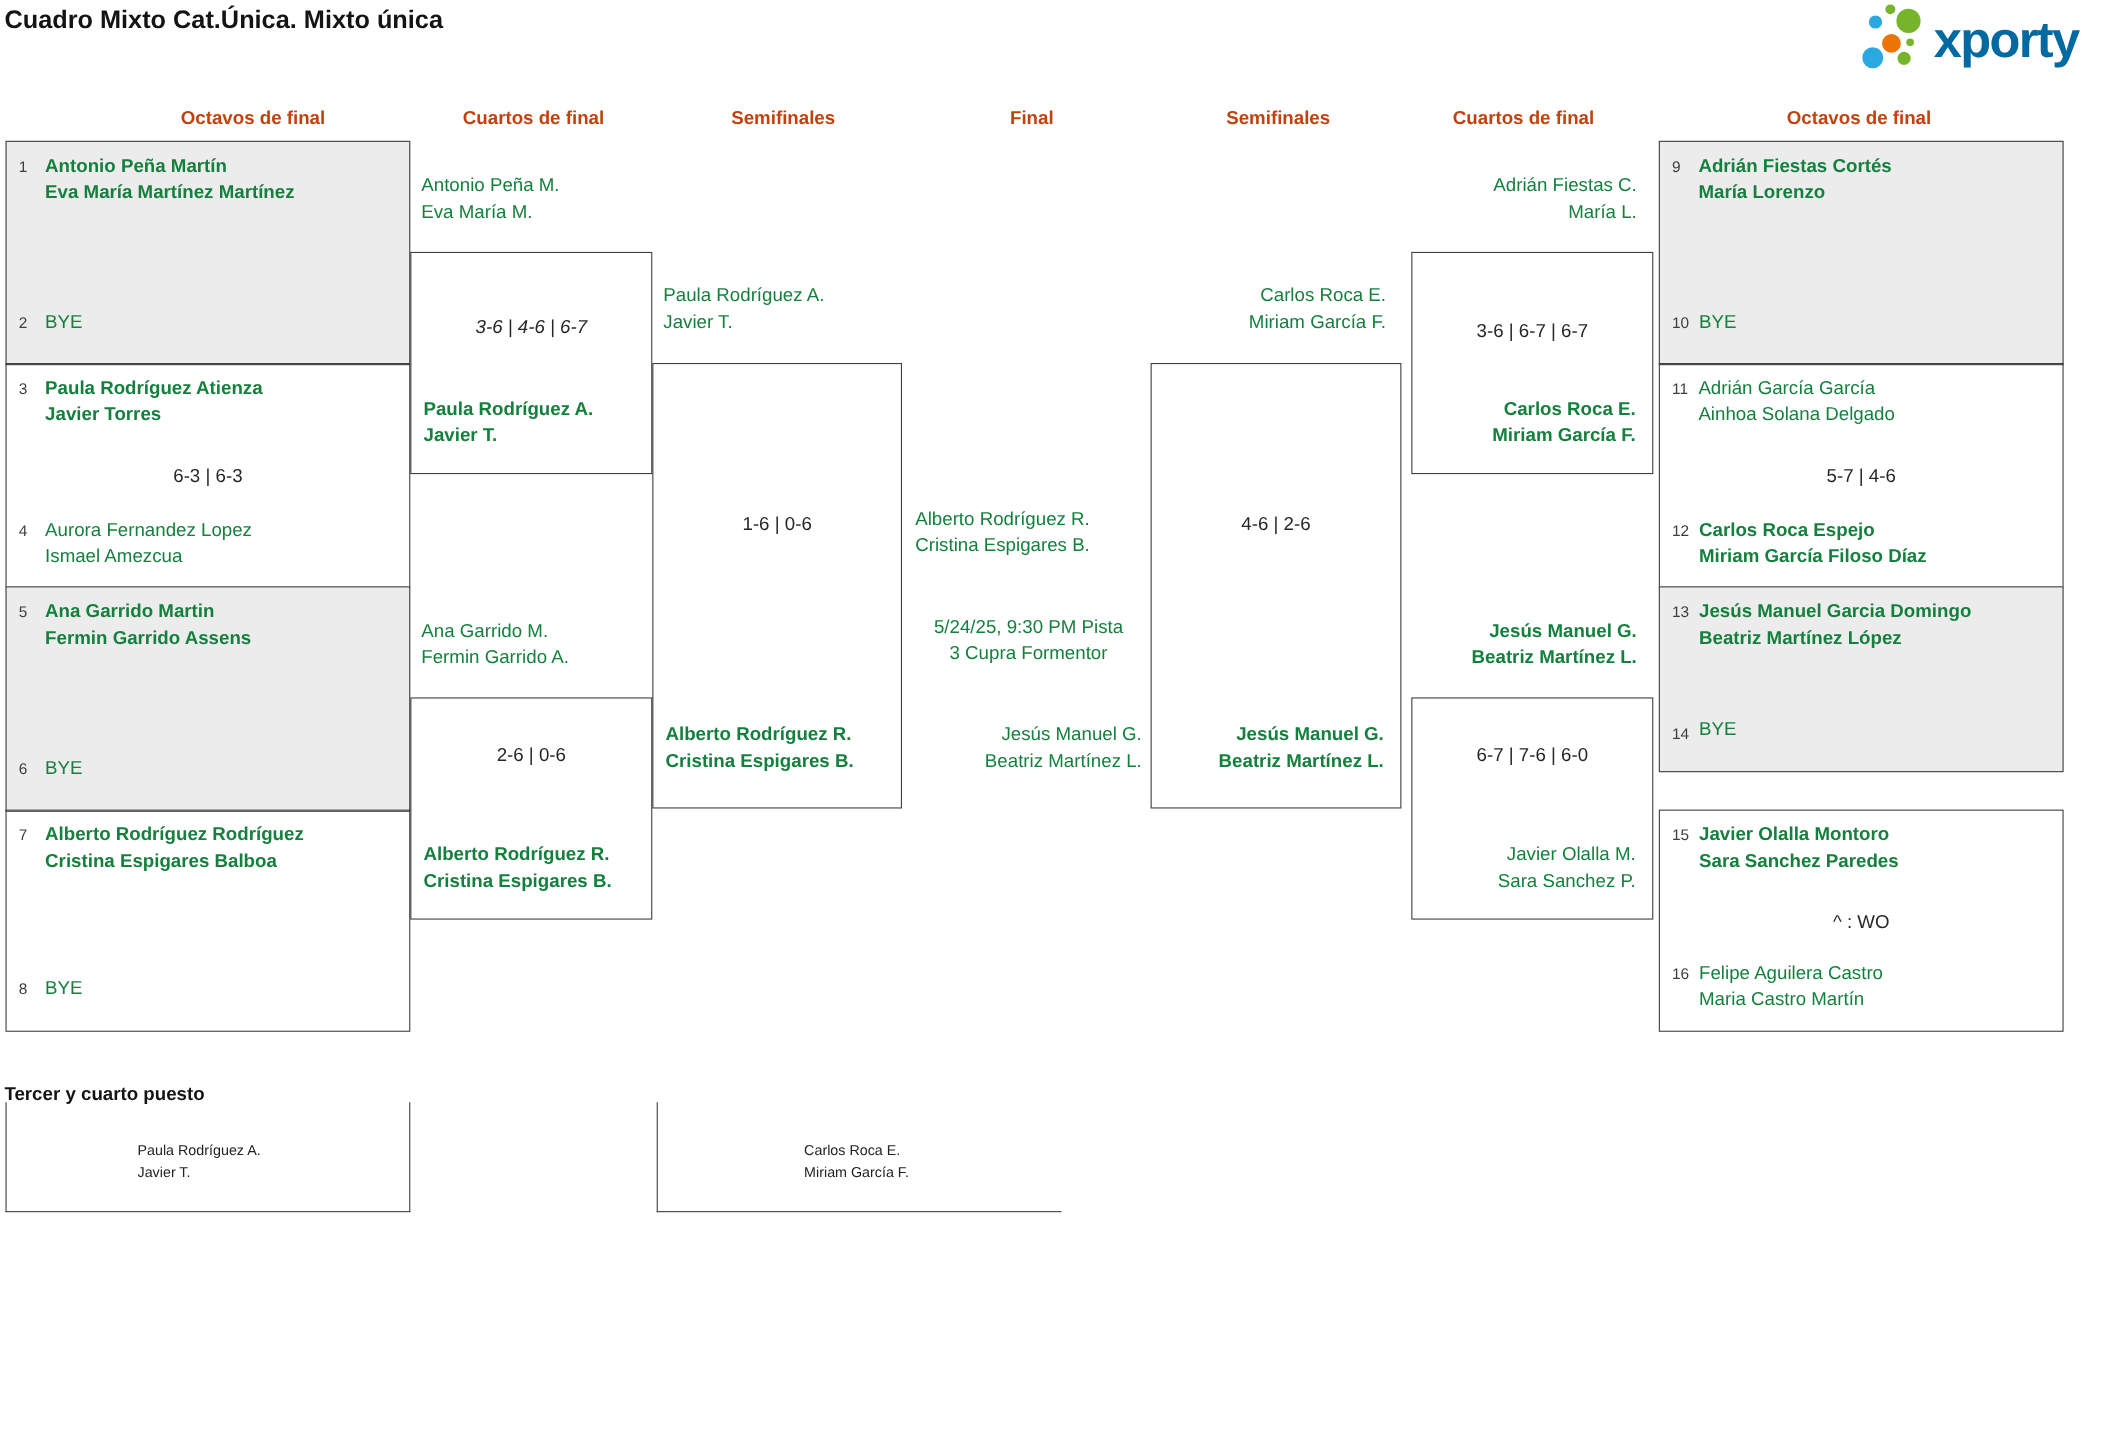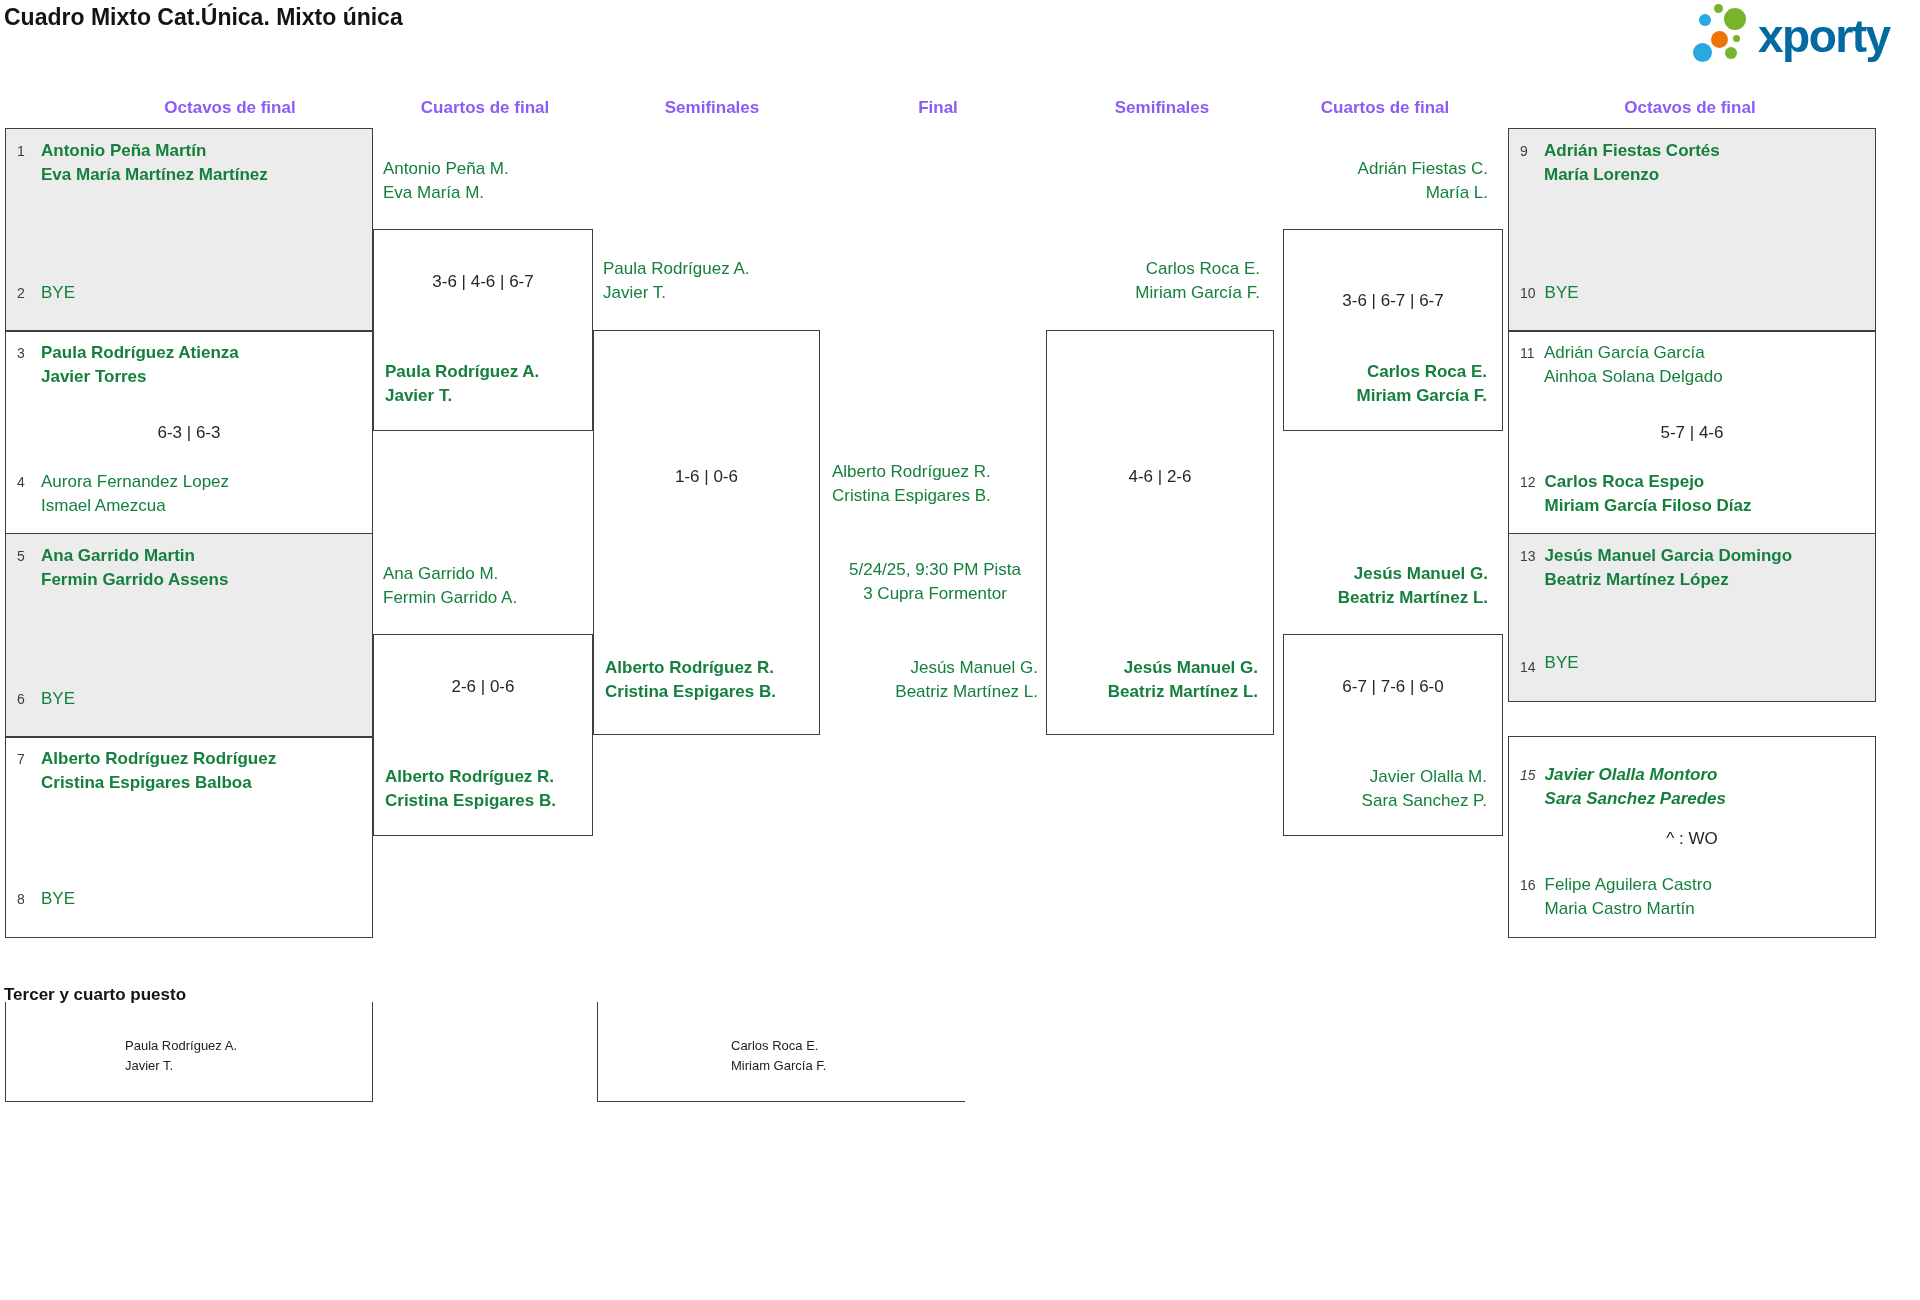--- a/index.html
+++ b/index.html
@@ -1,20 +1,20 @@
 <!DOCTYPE html>
 <html><head>
 <meta charset="utf-8">
 <style>
   html,body{margin:0;padding:0;background:#fff;}
   #canvas{position:relative;width:1920px;height:1300px;background:#fff;
           font-family:"Liberation Sans","DejaVu Sans",sans-serif;color:#1d1d1d;overflow:hidden;}
   .abs{position:absolute;}
   .title{font-size:23px;line-height:30px;font-weight:600;color:#141414;white-space:nowrap;}
-  .roundhdr{position:absolute;top:98px;transform:translateX(-50%);font-size:17px;font-weight:600;color:#8b5cf6;white-space:nowrap;}
+  .roundhdr{position:absolute;top:98px;transform:translateX(-50%);font-size:17px;font-weight:600;color:#c2410c;white-space:nowrap;}
   .box{position:absolute;border:1.6px solid #3f3f3f;box-sizing:border-box;background:transparent;}
   .shade{background:#ececec;}
   .seedrow{position:absolute;left:0;display:flex;gap:9px;padding-left:11px;}
   .seed{font-size:14px;color:#3d3d3d;margin-top:4px;min-width:15px;}
   .name{font-size:17px;line-height:24px;color:#15803d;white-space:nowrap;}
   .bold{font-weight:700;}
   .score{position:absolute;left:0;right:0;text-align:center;font-size:17px;color:#262626;white-space:nowrap;}
   .winner{position:absolute;left:0;right:0;padding-left:11px;box-sizing:border-box;}
   .winner.r{padding-left:0;padding-right:15px;text-align:right;}
   .above{position:absolute;white-space:nowrap;}
@@ -163,21 +163,21 @@
     </div>
     <div class="seedrow" style="bottom:26px;align-items:flex-end;">
       <span class="seed">14</span>
       <div class="name">
           <div>BYE</div>
         </div>
     </div>
   </div>
 
   <div class="box" style="left:1508px;top:736px;width:368px;height:202px;">
-    <div class="seedrow" style="top:26px;font-style:italic;">
+    <div class="seedrow" style="top:10px;">
       <span class="seed">15</span>
       <div class="name bold">
         <div>Javier Olalla Montoro</div>
           <div>Sara Sanchez Paredes</div>
       </div>
     </div>
     <div class="score" style="top:92px;">^ : WO</div>
     <div class="seedrow" style="bottom:16px;">
       <span class="seed">16</span>
       <div class="name">
@@ -185,21 +185,21 @@
           <div>Maria Castro Martín</div>
       </div>
     </div>
   </div>
 
   <div class="above name" style="left:383px;top:157px;">
     <div>Antonio Peña M.</div>
       <div>Eva María M.</div>
   </div>
   <div class="box" style="left:373px;top:229px;width:220px;height:202px;">
-    <div class="score" style="top:42px;">3-6 | 4-6 | 6-7</div>
+    <div class="score" style="top:58px;font-style:italic;">3-6 | 4-6 | 6-7</div>
     <div class="winner name bold" style="bottom:22px;">
       <div>Paula Rodríguez A.</div>
         <div>Javier T.</div>
     </div>
   </div>
 
   <div class="above name" style="left:383px;top:562px;">
     <div>Ana Garrido M.</div>
       <div>Fermin Garrido A.</div>
   </div>

